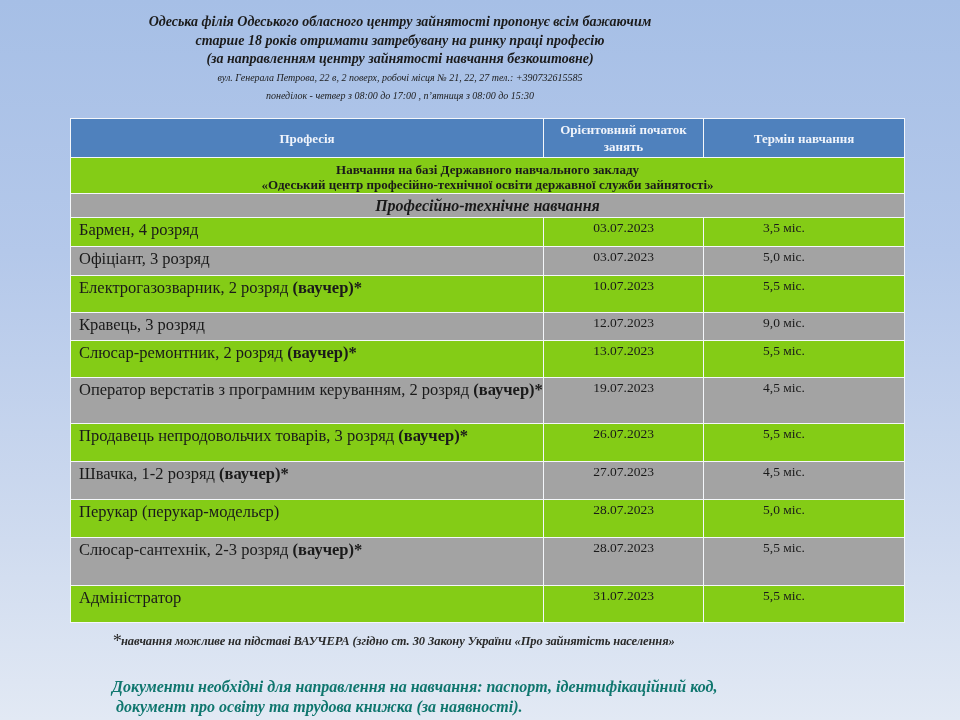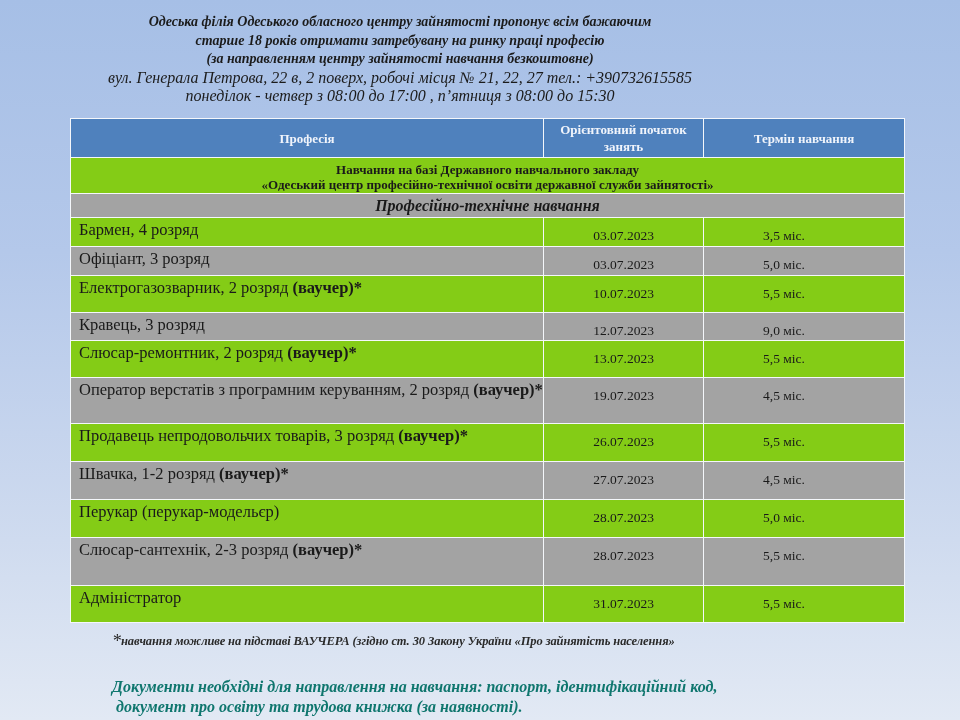--- a/index.html
+++ b/index.html
@@ -13,21 +13,21 @@
   .header {
     position: absolute;
     left: 0; top: 13px; width: 800px;
     text-align: center;
     font-style: italic;
     font-size: 14px;
     line-height: 18.5px;
     color: #1b1b1b;
   }
   .header .b { font-weight: bold; }
-  .header .addr { font-size: 16px; }
+  .header .addr { font-size: 10px; }
 
   .tbl {
     position: absolute;
     left: 70px; top: 118px;
     width: 834px;
     border-collapse: collapse;
     table-layout: fixed;
   }
   .tbl td, .tbl th {
     border: 1.5px solid #f4f7fb;
@@ -63,21 +63,21 @@
   }
   td.prof {
     font-size: 16.5px;
     line-height: 20px;
     padding: 2px 0 0 8px;
   }
   td.prof .voucher { font-weight: bold; }
   td.date, td.dur {
     font-size: 13.5px;
     text-align: center;
-    padding-top: 10px;
+    padding-top: 2px;
   }
   td.dur { padding-right: 40px; }
 
   .footnote {
     position: absolute;
     left: 112px; top: 631px;
     font-style: italic;
     font-weight: bold;
     font-size: 12.5px;
     color: #2a2a2a;

